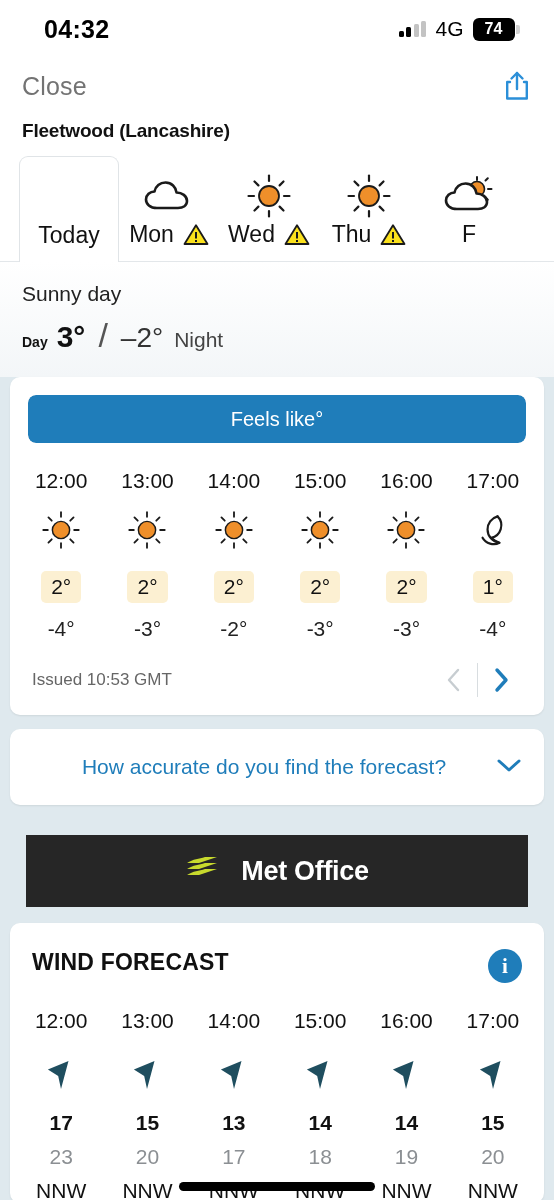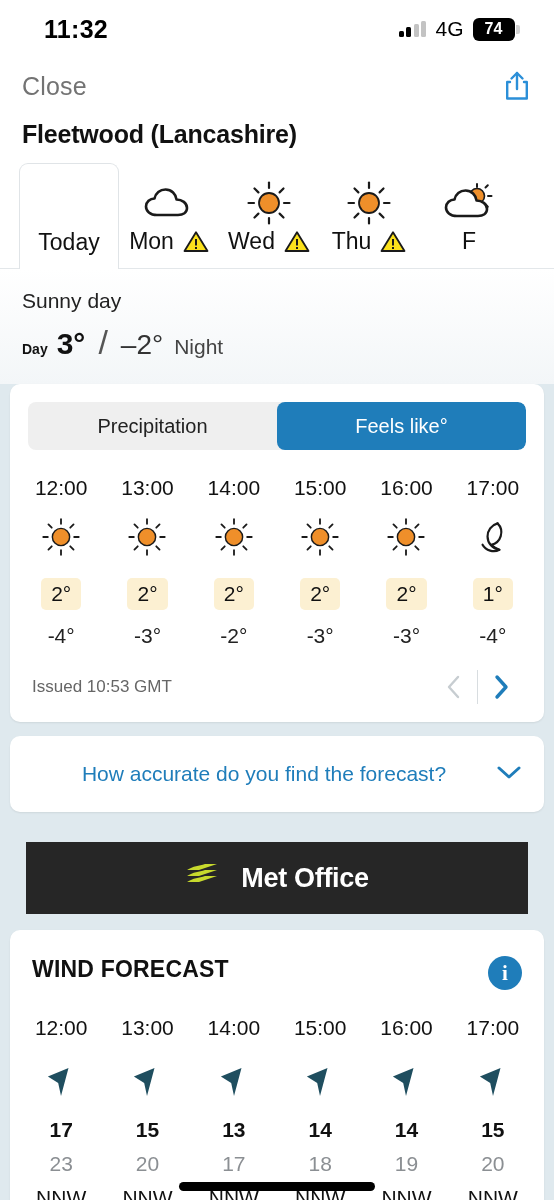--- a/index.html
+++ b/index.html
@@ -36,21 +36,21 @@
   
   .navbar {
     height: 56px; display: flex; align-items: center;
     justify-content: space-between; padding: 0 24px 0 22px;
   }
   .close-link { font-size: 25px; color: #737373; letter-spacing: .2px; }
   .share-icon { width: 26px; height: 30px; }
 
   
   .loc-title {
-    font-size: 25px; font-weight: 700; color: #111;
+    font-size: 19px; font-weight: 700; color: #111;
     padding: 6px 22px 14px 22px; letter-spacing: -.2px;
   }
 
   
   .daytabs {
     display: flex; align-items: stretch; height: 106px;
     padding-left: 19px; border-bottom: 1px solid #e3e7ea;
     position: relative; background: #fff;
   }
   .daytab {
@@ -160,21 +160,21 @@
     position: absolute; bottom: 9px; left: 50%; transform: translateX(-50%);
     width: 196px; height: 9px; border-radius: 5px; background: #000; z-index: 50;
   }
 </style>
 </head>
 <body>
 
 <div class="screen">
 
   <div class="statusbar">
-    <div class="status-time">11:32</div>
+    <div class="status-time">04:32</div>
     <div class="status-right">
       <div class="sig">
           <i></i>
           <i></i>
           <i></i>
           <i></i>
         </div>
       <div class="net">4G</div>
       <div class="battery">
         <div class="batt-body">
@@ -309,21 +309,20 @@
       <span class="st-night">–2°</span>
       <span class="st-night-label">Night</span>
     </div>
   </div>
 
   <div class="body-bg">
 
     <div class="card">
       <div class="seg-wrap">
         <div class="seg">
-          <div class="seg-btn">Precipitation</div>
           <div class="seg-btn active">Feels like°</div>
         </div>
       </div>
 
       <div class="hours-row">
         <div class="hour">12:00</div>
         <div class="hour">13:00</div>
         <div class="hour">14:00</div>
         <div class="hour">15:00</div>
         <div class="hour">16:00</div>

